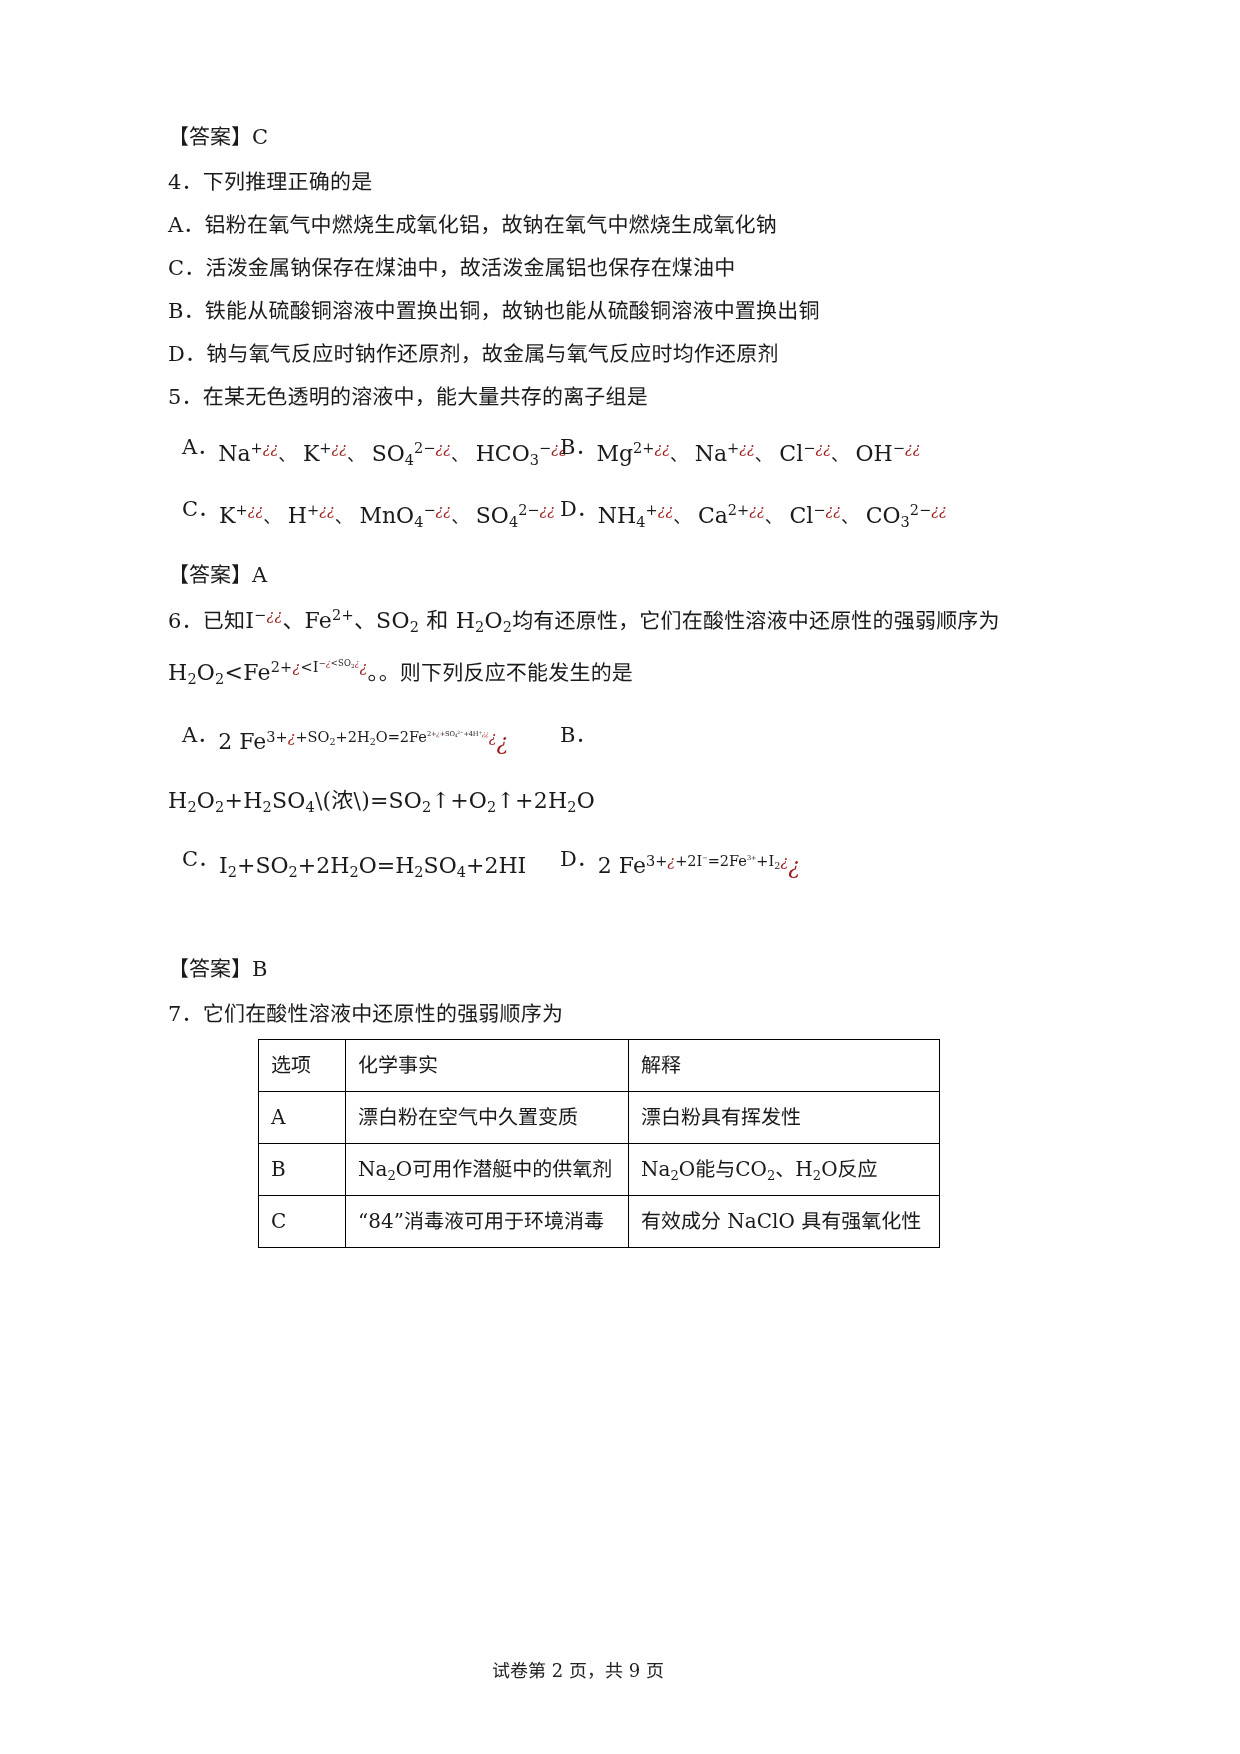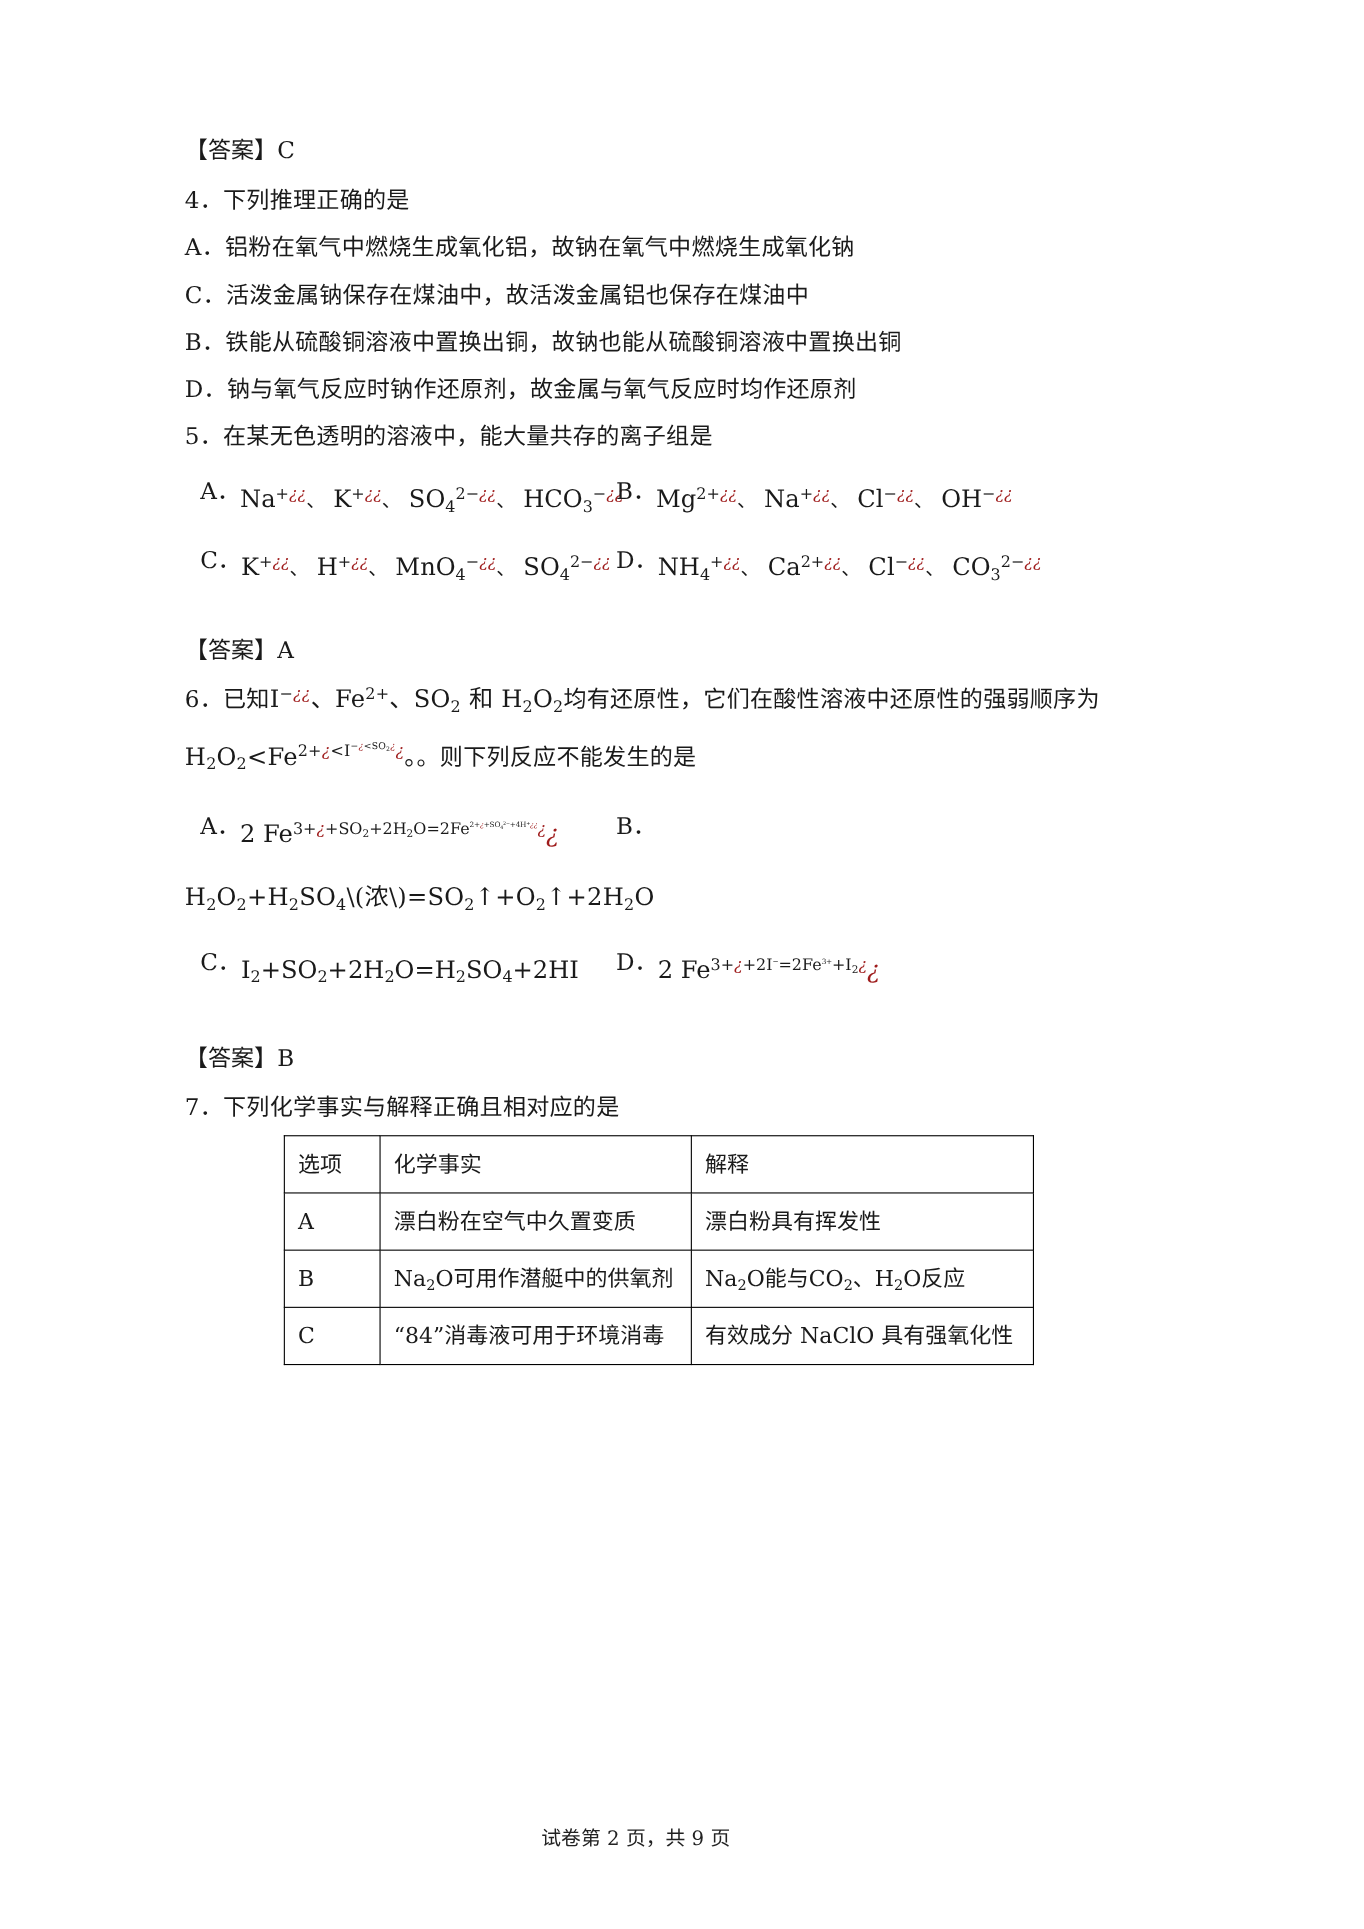--- a/index.html
+++ b/index.html
@@ -172,21 +172,21 @@
 
   <div class="opt-row">
     <div class="opt-col-a">
       <span class="opt-inline-label">C．</span><span class="fml">K<sup>+<span class="err">¿¿</span></sup><span class="sep">、</span>&nbsp;H<sup>+<span class="err">¿¿</span></sup><span class="sep">、</span>&nbsp;MnO<sub>4</sub><sup>−<span class="err">¿¿</span></sup><span class="sep">、</span>&nbsp;SO<sub>4</sub><sup>2−<span class="err">¿¿</span></sup></span>
     </div>
     <div class="opt-col-b">
       <span class="opt-inline-label">D．</span><span class="fml">NH<sub>4</sub><sup>+<span class="err">¿¿</span></sup><span class="sep">、</span>&nbsp;Ca<sup>2+<span class="err">¿¿</span></sup><span class="sep">、</span>&nbsp;Cl<sup>−<span class="err">¿¿</span></sup><span class="sep">、</span>&nbsp;CO<sub>3</sub><sup>2−<span class="err">¿¿</span></sup></span>
     </div>
   </div>
 
-  <div class="answer-line" style="margin-top:20px">【答案】A</div>
+  <div class="answer-line" style="margin-top:4px">【答案】A</div>
 
   <div class="line" style="margin-bottom:30px">
     <span class="qnum">6．</span><span>已知</span><span class="fml">I<sup>−<span class="err">¿¿</span></sup>、Fe<sup>2+</sup>、SO<sub>2</sub> 和 H<sub>2</sub>O<sub>2</sub></span><span>均有还原性，它们在酸性溶液中还原性的强弱顺序为</span>
   </div>
 
   <div class="line" style="margin-bottom:34px">
     <span class="fml">H<sub>2</sub>O<sub>2</sub>&lt;Fe<sup>2+<span class="err">¿</span>&lt;I<sup class="mid-garble">−<span class="err">¿</span>&lt;SO<sub>2</sub><span class="err">¿</span></sup><span class="err">¿</span></sup>。</span><span>。则下列反应不能发生的是</span>
   </div>
 
   <div class="opt-row" style="height:72px">
@@ -204,24 +204,24 @@
 
   <div class="opt-row" style="height:70px">
     <div class="opt-col-a">
       <span class="opt-inline-label">C．</span><span class="fml">I<sub>2</sub>+SO<sub>2</sub>+2H<sub>2</sub>O=H<sub>2</sub>SO<sub>4</sub>+2HI</span>
     </div>
     <div class="opt-col-b">
       <span class="opt-inline-label">D．</span><span class="fml">2 Fe<sup>3+<span class="err">¿</span>+2I<sup class="tiny-garble">−</sup>=2Fe<sup class="tiny-garble">3+</sup>+I<sub>2</sub><span class="err">¿</span></sup><span class="err">¿</span></span>
     </div>
   </div>
 
-  <div class="answer-line" style="margin-top:17px">【答案】B</div>
+  <div class="answer-line" style="margin-top:40px">【答案】B</div>
 
   <div class="line" style="margin-bottom:6px">
-    <span class="qnum">7．</span><span>下列化学事实与解释正确且相对应的是</span>
+    <span class="qnum">7．</span><span>它们在酸性溶液中还原性的强弱顺序为</span>
   </div>
 
   <table class="facts">
     <tbody>
       <tr>
         <td class="col-opt">
           <div class="hdr-opt">选项</div>
         </td>
         <td class="col-fact">化学事实</td>
         <td class="col-exp">解释</td>

